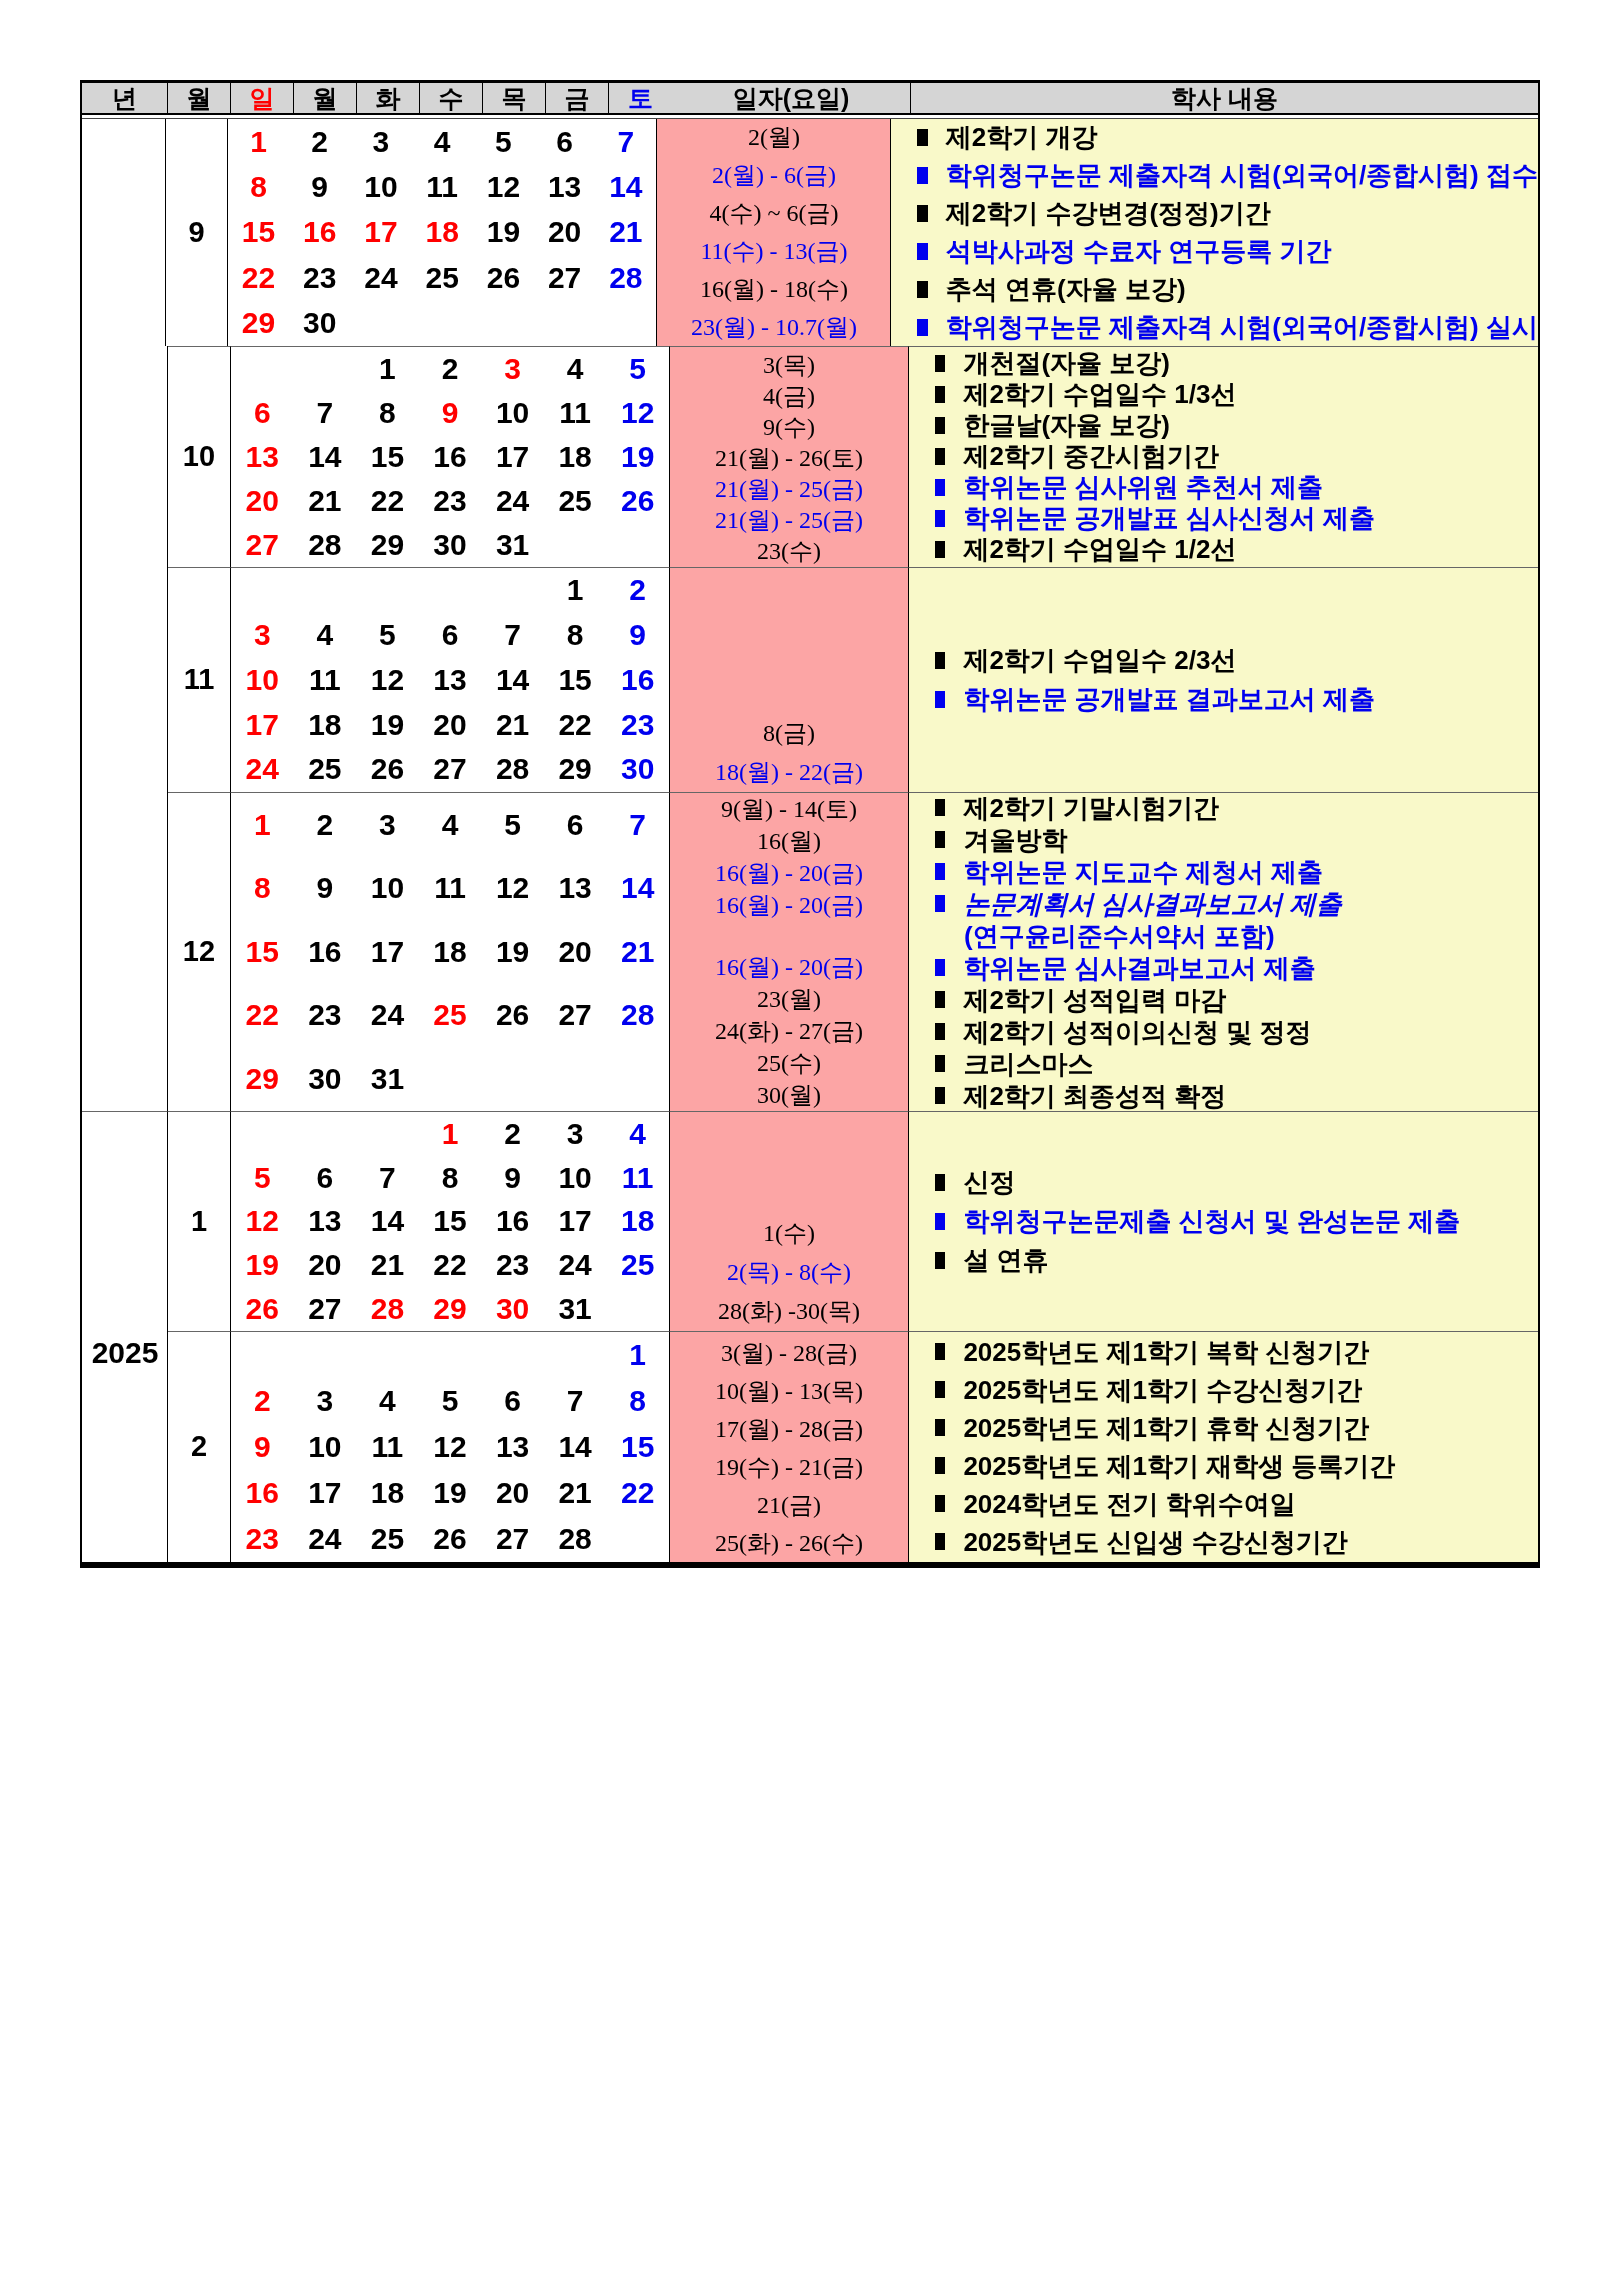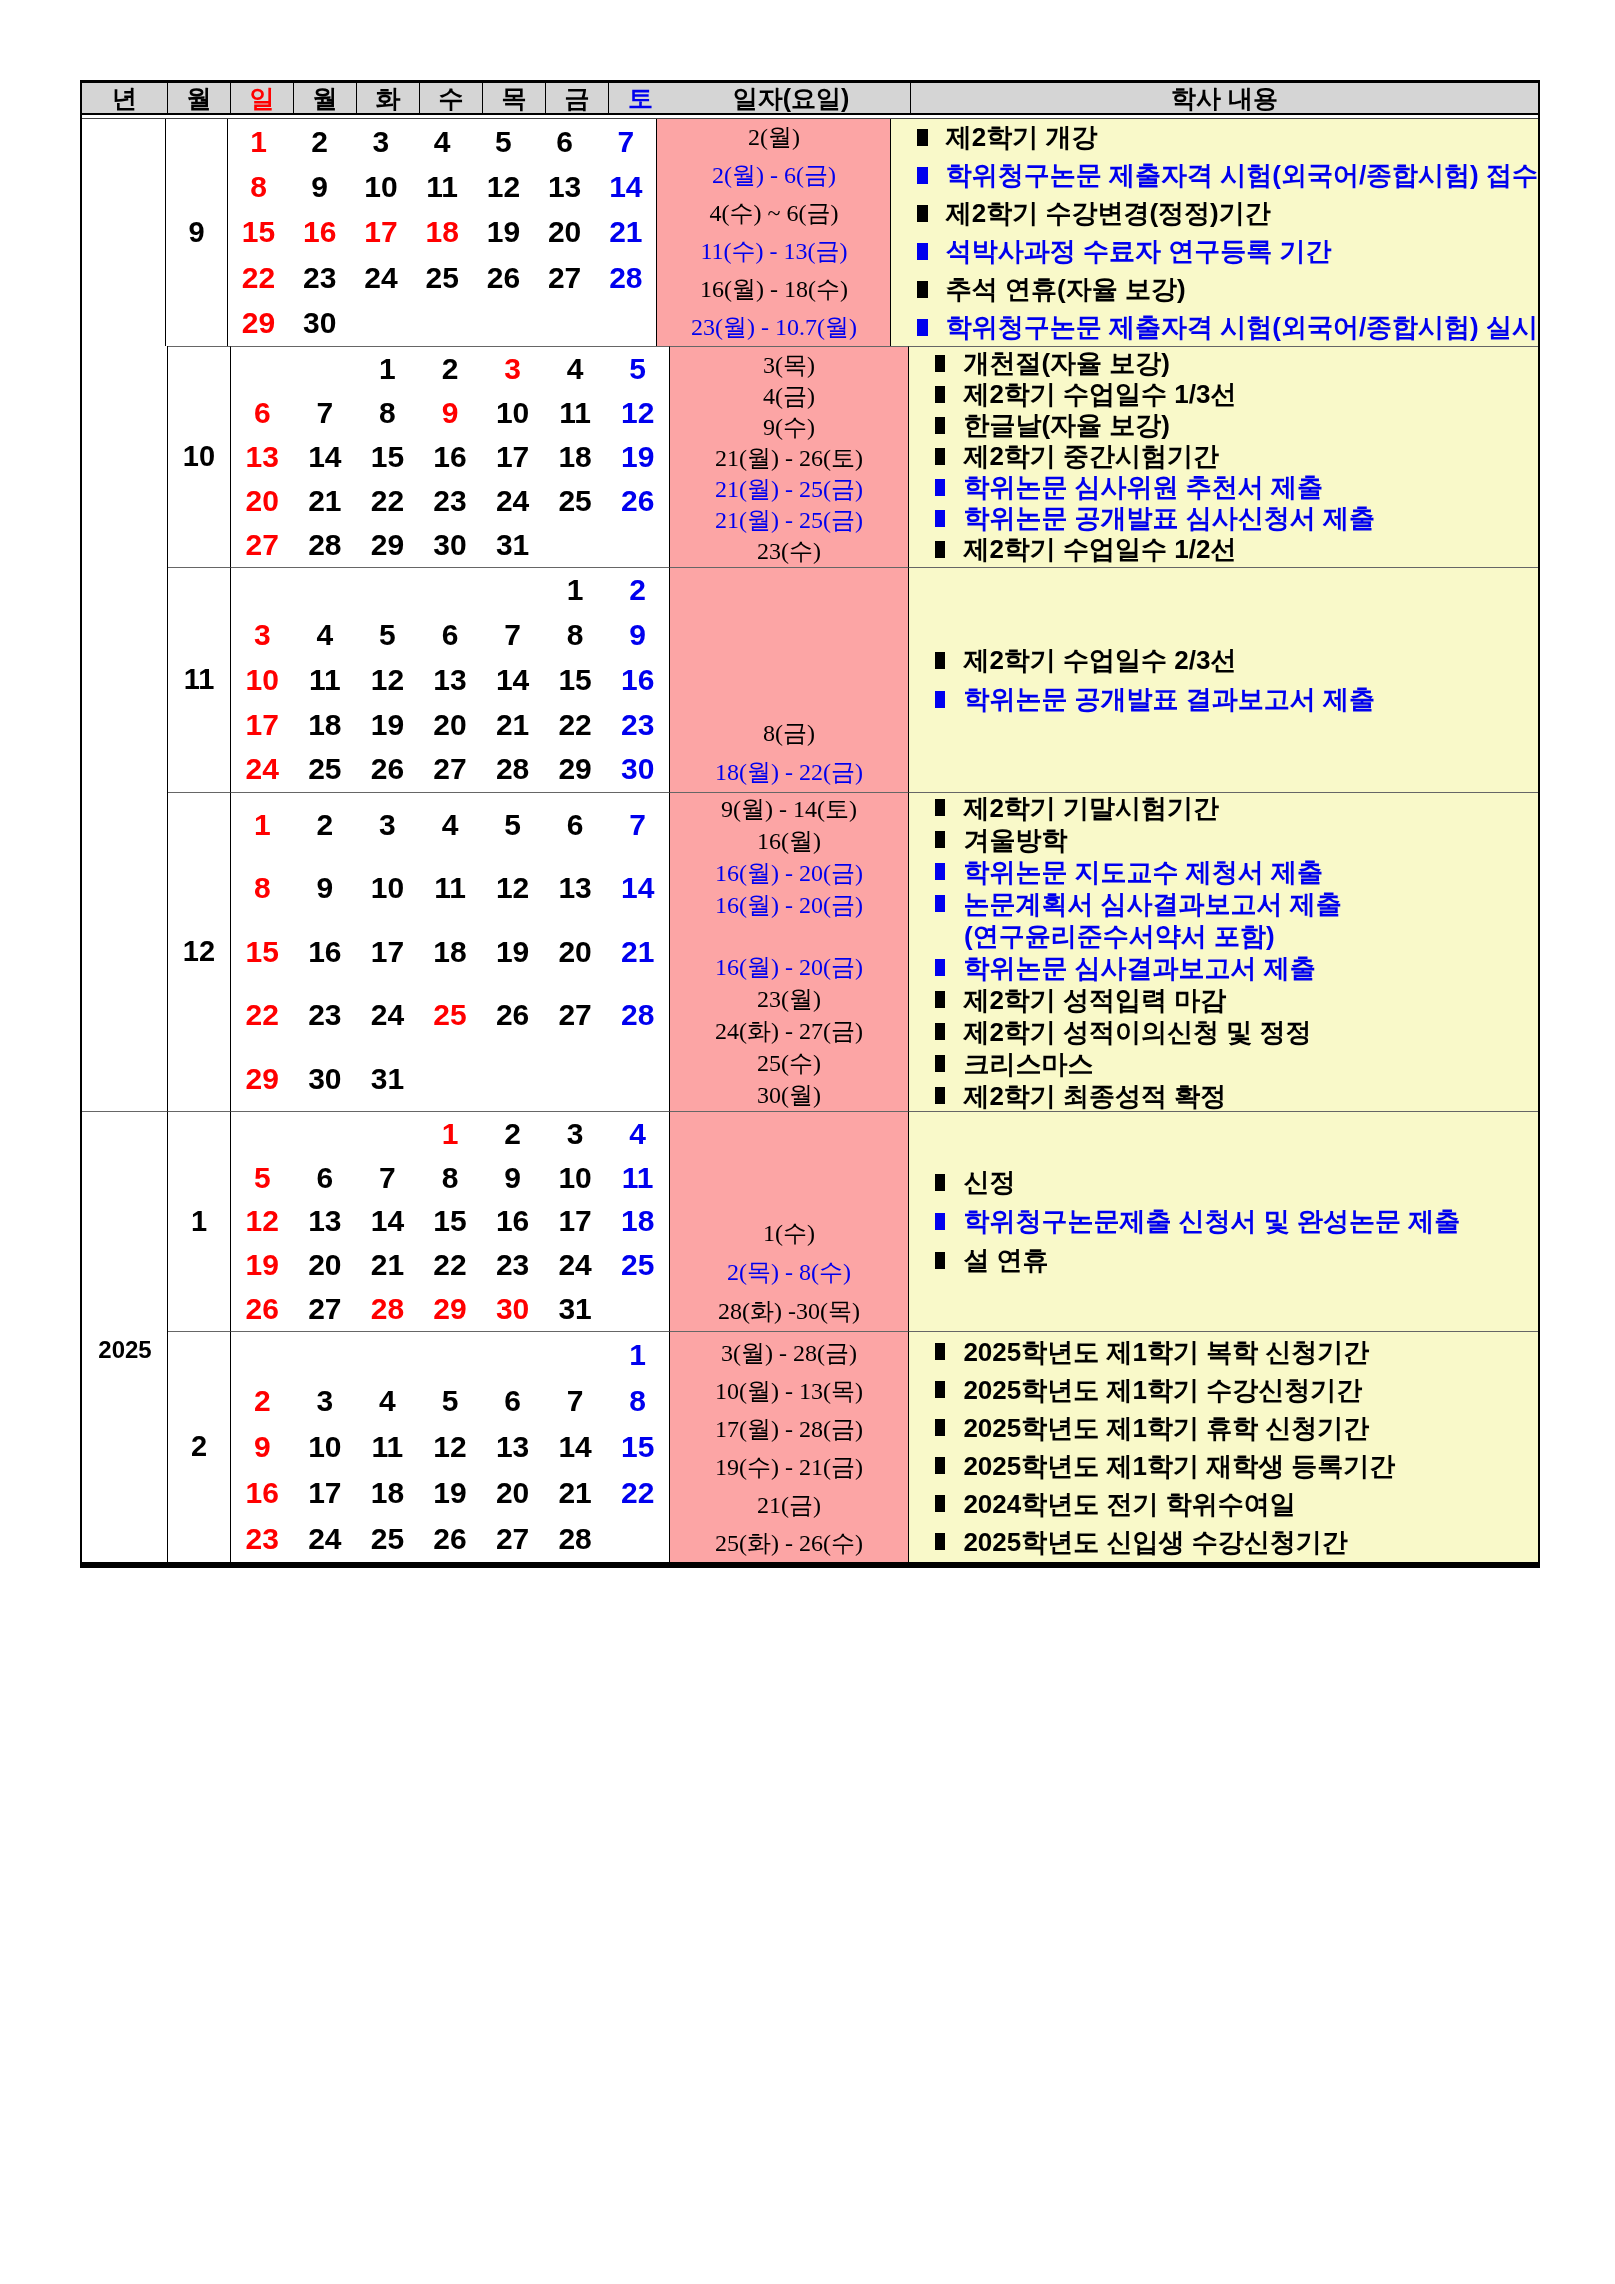--- a/index.html
+++ b/index.html
@@ -36,21 +36,21 @@
   .m5 .dline,.m5 .cline{height:38px;line-height:38px;}
   .bullet{display:inline-block;width:10.4px;height:17px;background:#000;margin-right:18px;flex:0 0 auto;}
   .bullet.blue{background:#0000ee;}
   .noBullet{padding-left:29px;align-items:flex-end;}
   
   .bt .col-month,.bt .col-days,.bt .col-dates,.bt .col-content{border-top:1.3px solid #666;}
   .ybt .col-year{border-top:1.3px solid #666;}
   .c-red{color:#ff0000;}
   .c-blue{color:#0000ee;}
   .year-label{position:absolute;left:0;top:1255px;width:86px;text-align:center;
-              font-size:24px;font-weight:bold;line-height:1;}
+              font-size:30px;font-weight:bold;line-height:1;}
   .footnote{position:absolute;left:73px;top:1580px;font-size:28px;font-weight:bold;white-space:pre;}
 </style>
 </head>
 <body>
 
 <div class="page">
   <div class="cal-table">
     <div class="thead">
       <div class="th th-year">년</div>
       <div class="th th-month">월</div>
@@ -322,21 +322,21 @@
             <div class="dline c-blue">16(월) - 20(금)</div>
             <div class="dline">23(월)</div>
             <div class="dline">24(화) - 27(금)</div>
             <div class="dline">25(수)</div>
             <div class="dline">30(월)</div>
           </div>
           <div class="col col-content">
             <div class="cline"><div class="bullet"></div><div style="display: inline;">제2학기 기말시험기간</div></div>
             <div class="cline"><div class="bullet"></div><div style="display: inline;">겨울방학</div></div>
             <div class="cline c-blue"><div class="bullet blue"></div><div style="display: inline;">학위논문 지도교수 제청서 제출</div></div>
-            <div class="cline c-blue"><div class="bullet blue"></div><div style="display: inline;">논문계획서 심사결과보고서 제출</div></div>
+            <div class="cline c-blue"><div class="bullet blue"></div><div style="display: inline; font-style: italic;">논문계획서 심사결과보고서 제출</div></div>
             <div class="cline c-blue noBullet"><div style="display: inline;">(연구윤리준수서약서 포함)</div></div>
             <div class="cline c-blue"><div class="bullet blue"></div><div style="display: inline;">학위논문 심사결과보고서 제출</div></div>
             <div class="cline"><div class="bullet"></div><div style="display: inline;">제2학기 성적입력 마감</div></div>
             <div class="cline"><div class="bullet"></div><div style="display: inline;">제2학기 성적이의신청 및 정정</div></div>
             <div class="cline"><div class="bullet"></div><div style="display: inline;">크리스마스</div></div>
             <div class="cline"><div class="bullet"></div><div style="display: inline;">제2학기 최종성적 확정</div></div>
           </div>
         </div>
         <div class="month-row m4 bt ybt">
           <div class="col col-year"></div>

